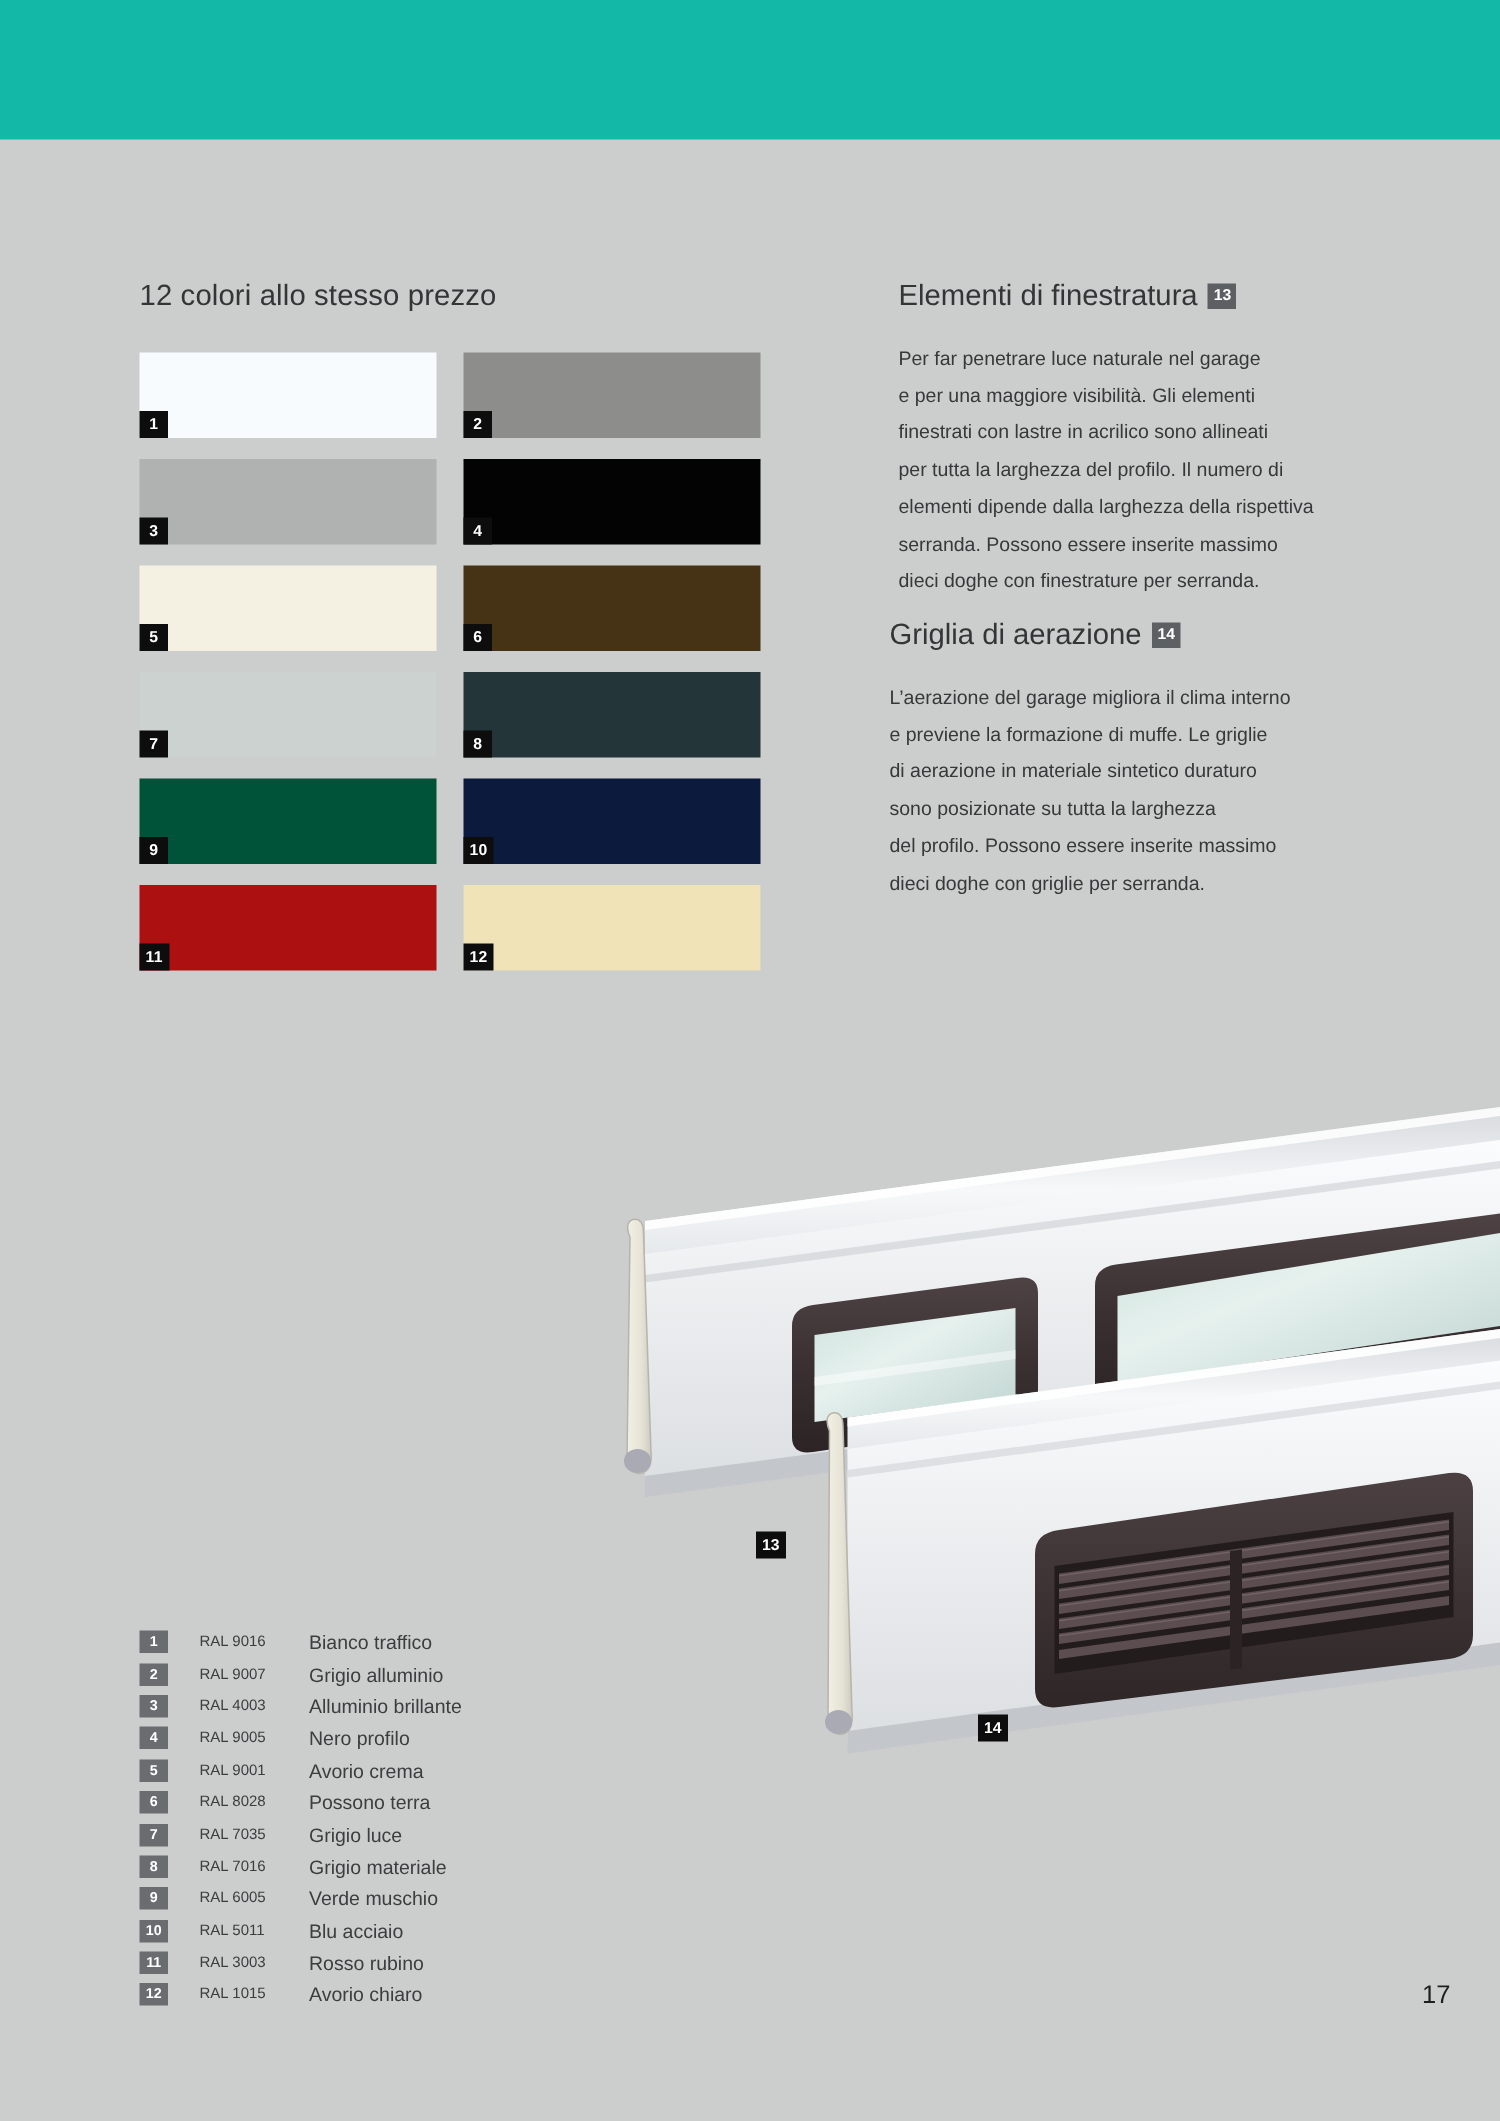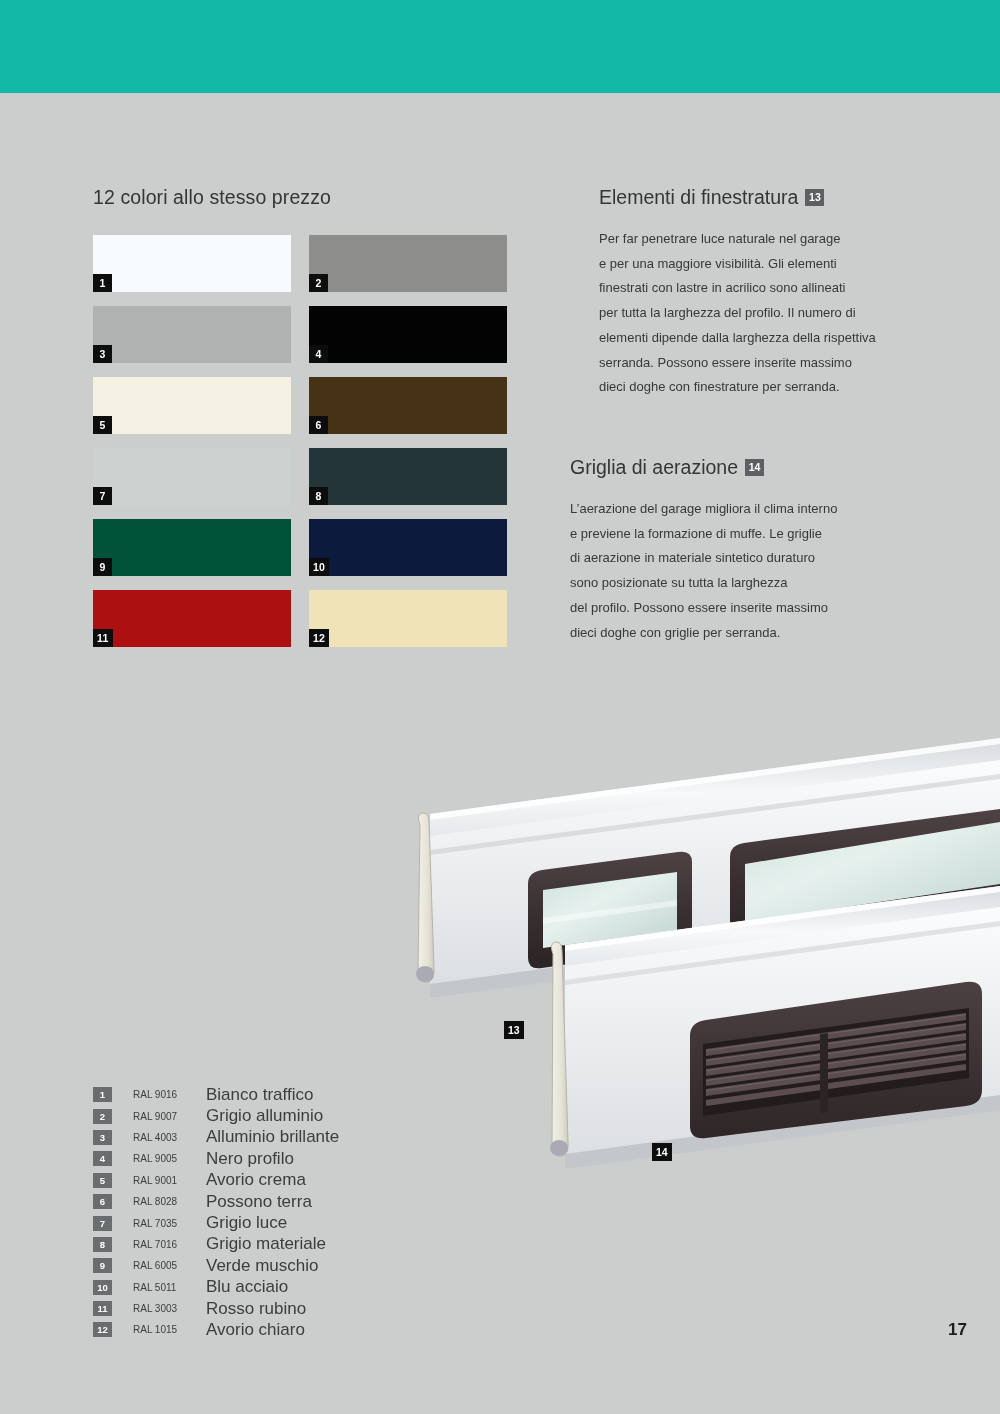--- a/index.html
+++ b/index.html
@@ -58,21 +58,21 @@
     font-weight: 700;
     line-height: 18px;
     text-align: center;
     padding: 0 4px;
     letter-spacing: 0.2px;
   }
 
   
   .text-block { position: absolute; width: 365px; }
   #block-windows { left: 599px; top: 186px; }
-  #block-vents   { left: 570px; top: 412px; margin-top: 44px; }
+  #block-vents   { left: 593px; top: 412px; }
   .block-heading {
     font-size: 19.5px;
     font-weight: 400;
     color: #333537;
     margin-bottom: 18px;
     white-space: nowrap;
   }
   .heading-badge {
     display: inline-block;
     vertical-align: 3px;
@@ -136,31 +136,31 @@
     flex: 0 0 19px;
   }
   .ral-code {
     width: 73px;
     margin-left: 21px;
     font-size: 10px;
     color: #3b3d3e;
     white-space: nowrap;
   }
   .ral-name {
-    font-size: 17px;
+    font-size: 13px;
     color: #3b3d3e;
     white-space: nowrap;
   }
 
   
   #page-number {
     position: absolute;
     right: 33px; top: 1320px;
     font-size: 17px;
-    font-weight: 700;
+    font-weight: 400;
     color: #1c1e1f;
   }
 </style>
 </head>
 <body>
 
 <div id="page">
 
   <div id="page-body"></div>
 

